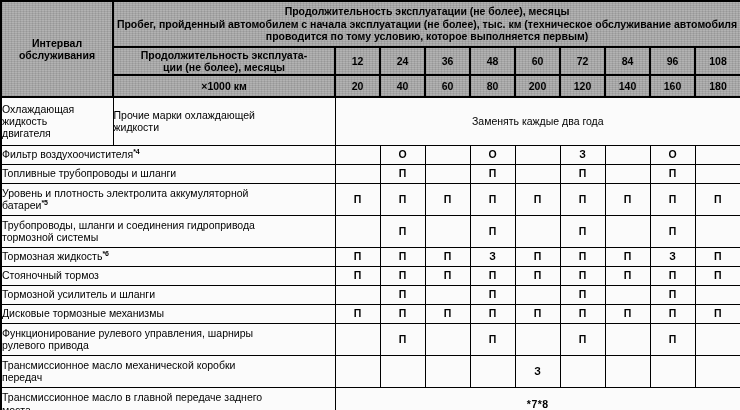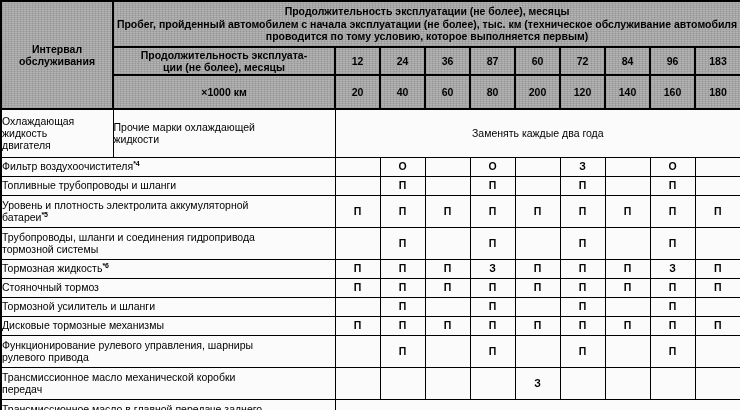--- a/index.html
+++ b/index.html
@@ -138,29 +138,29 @@
     </tr>
 
     <tr style="height:28px">
       <td class="hdr hdr-sub">
         <div>Продолжительность эксплуата-</div>
         <div>ции (не более), месяцы</div>
       </td>
       <td class="hdr hdr-num">12</td>
       <td class="hdr hdr-num">24</td>
       <td class="hdr hdr-num">36</td>
-      <td class="hdr hdr-num">87</td>
+      <td class="hdr hdr-num">48</td>
       <td class="hdr hdr-num">60</td>
       <td class="hdr hdr-num">72</td>
       <td class="hdr hdr-num">84</td>
       <td class="hdr hdr-num">96</td>
-      <td class="hdr hdr-num">183</td>
-    </tr>
-
-    <tr style="height:34px">
+      <td class="hdr hdr-num">108</td>
+    </tr>
+
+    <tr style="height:22px">
       <td class="hdr hdr-km">×1000 км</td>
       <td class="hdr hdr-num">20</td>
       <td class="hdr hdr-num">40</td>
       <td class="hdr hdr-num">60</td>
       <td class="hdr hdr-num">80</td>
       <td class="hdr hdr-num">200</td>
       <td class="hdr hdr-num">120</td>
       <td class="hdr hdr-num">140</td>
       <td class="hdr hdr-num">160</td>
       <td class="hdr hdr-num">180</td>

